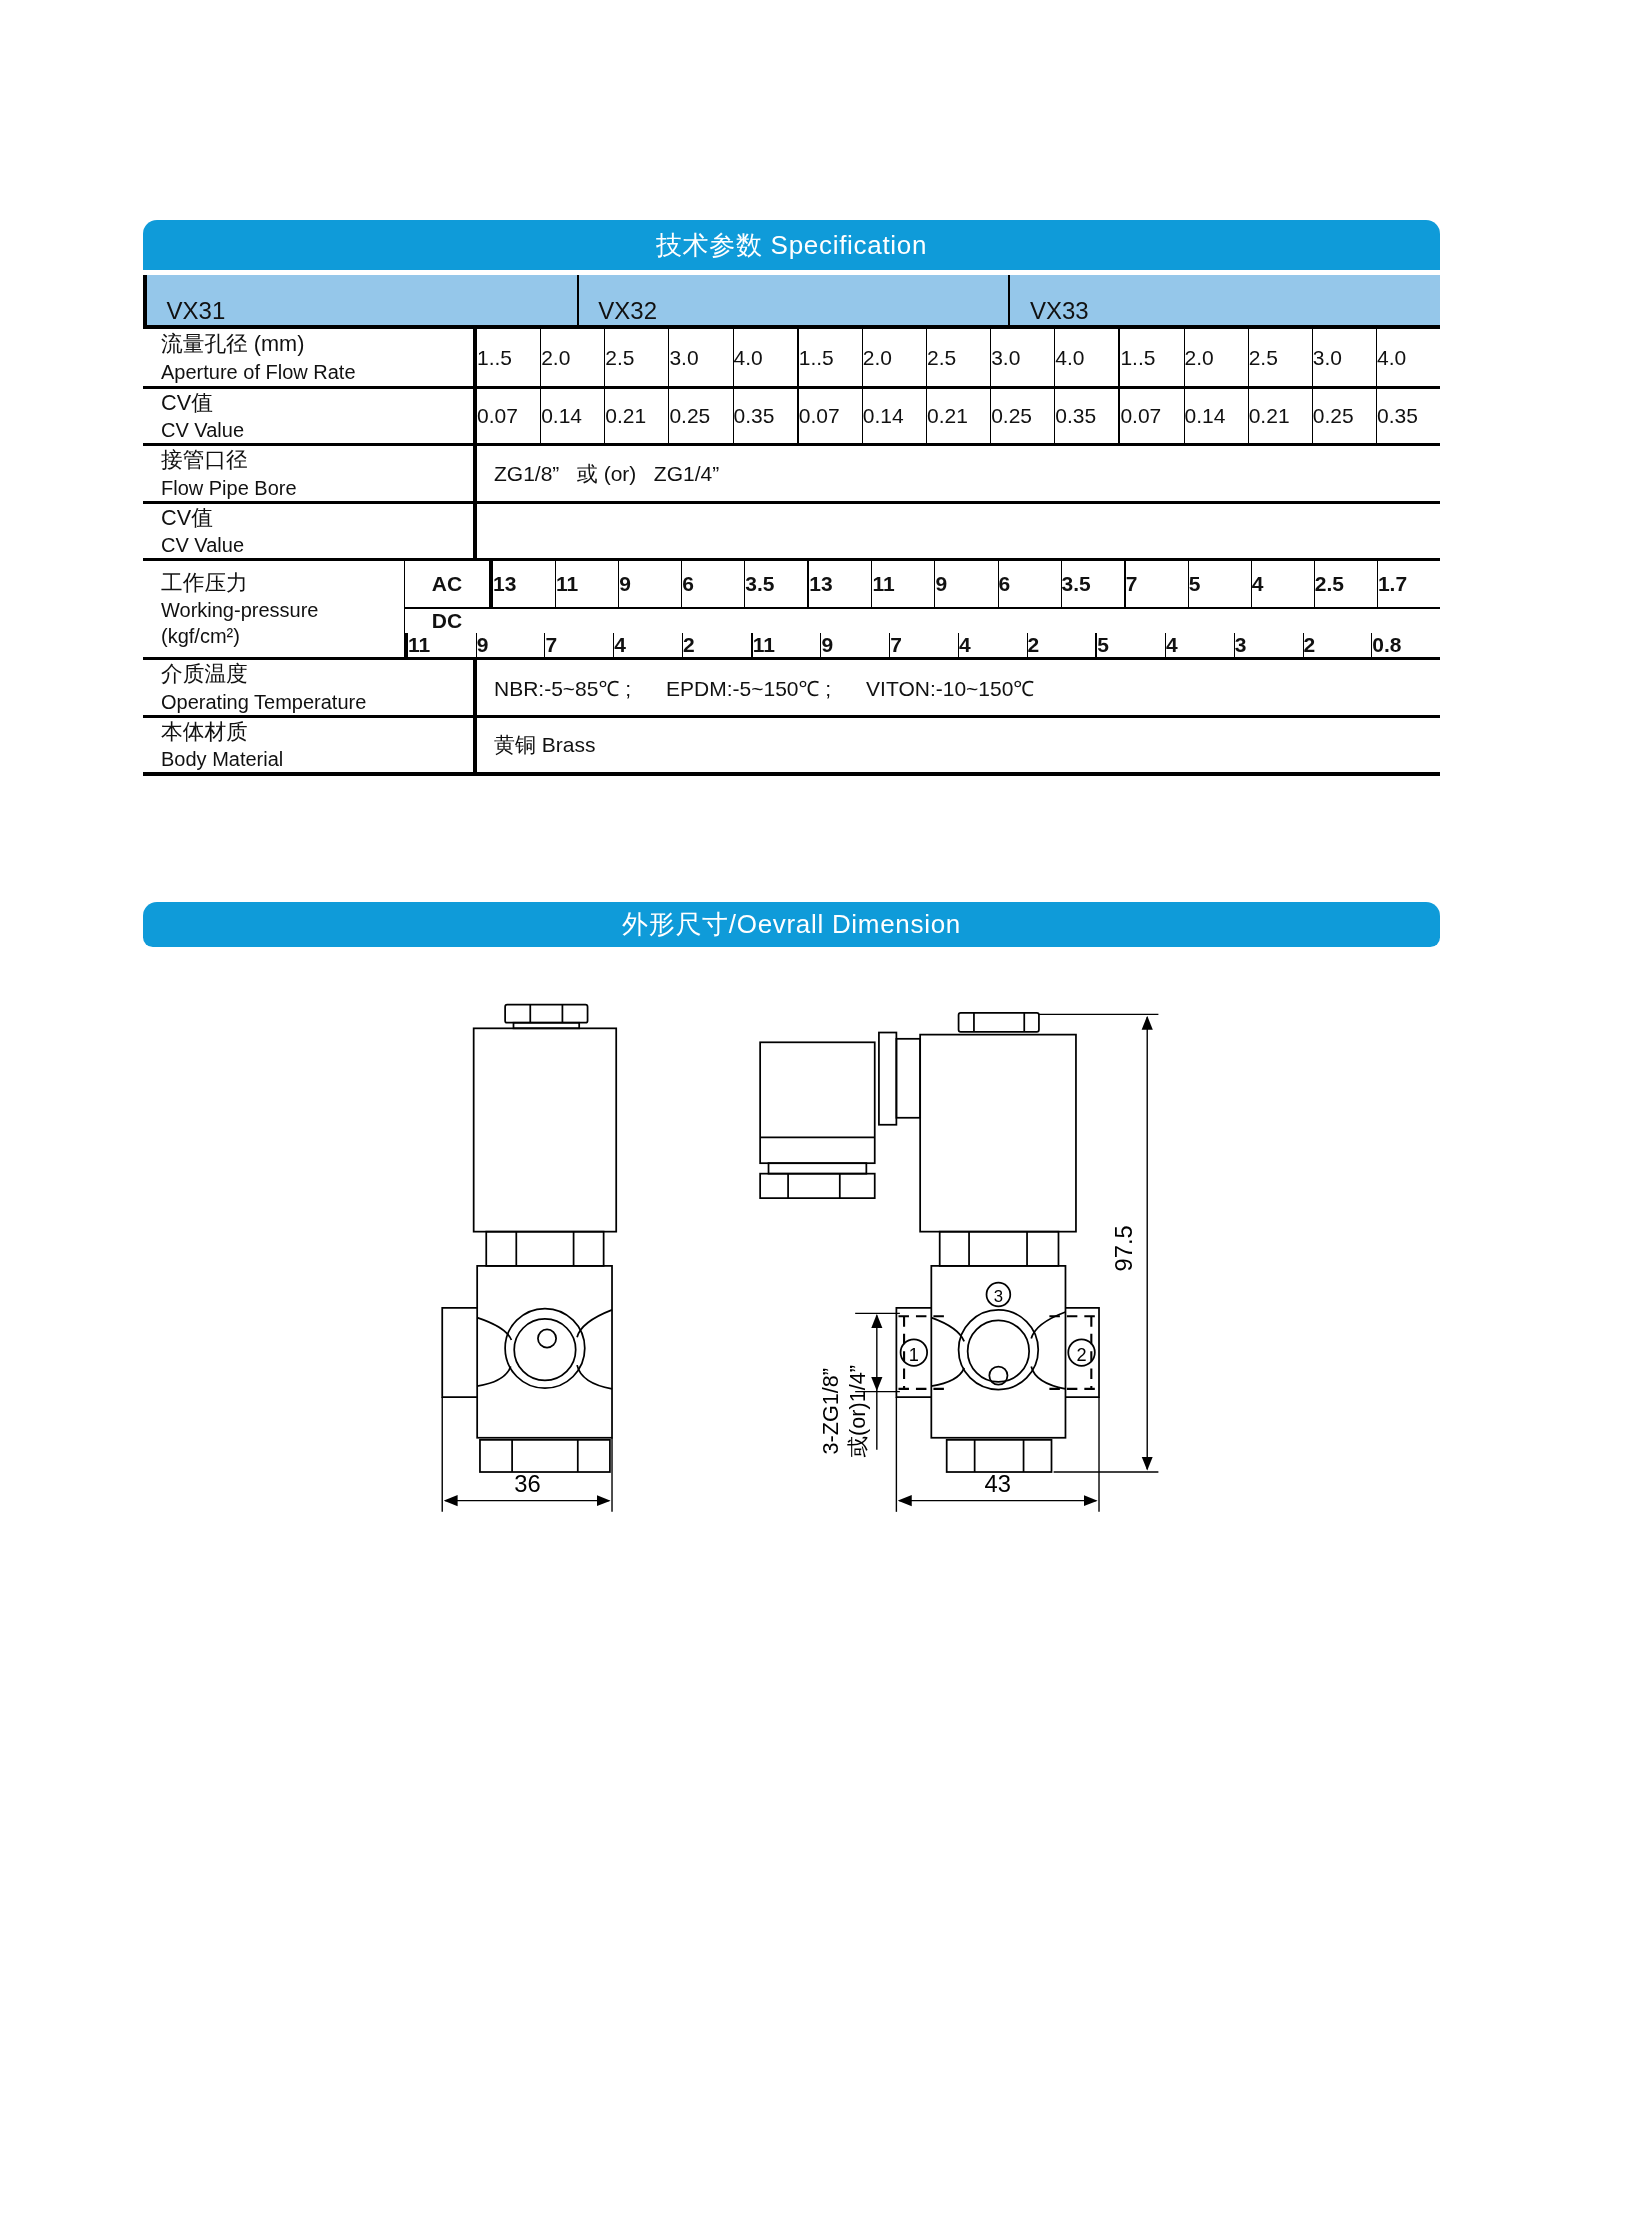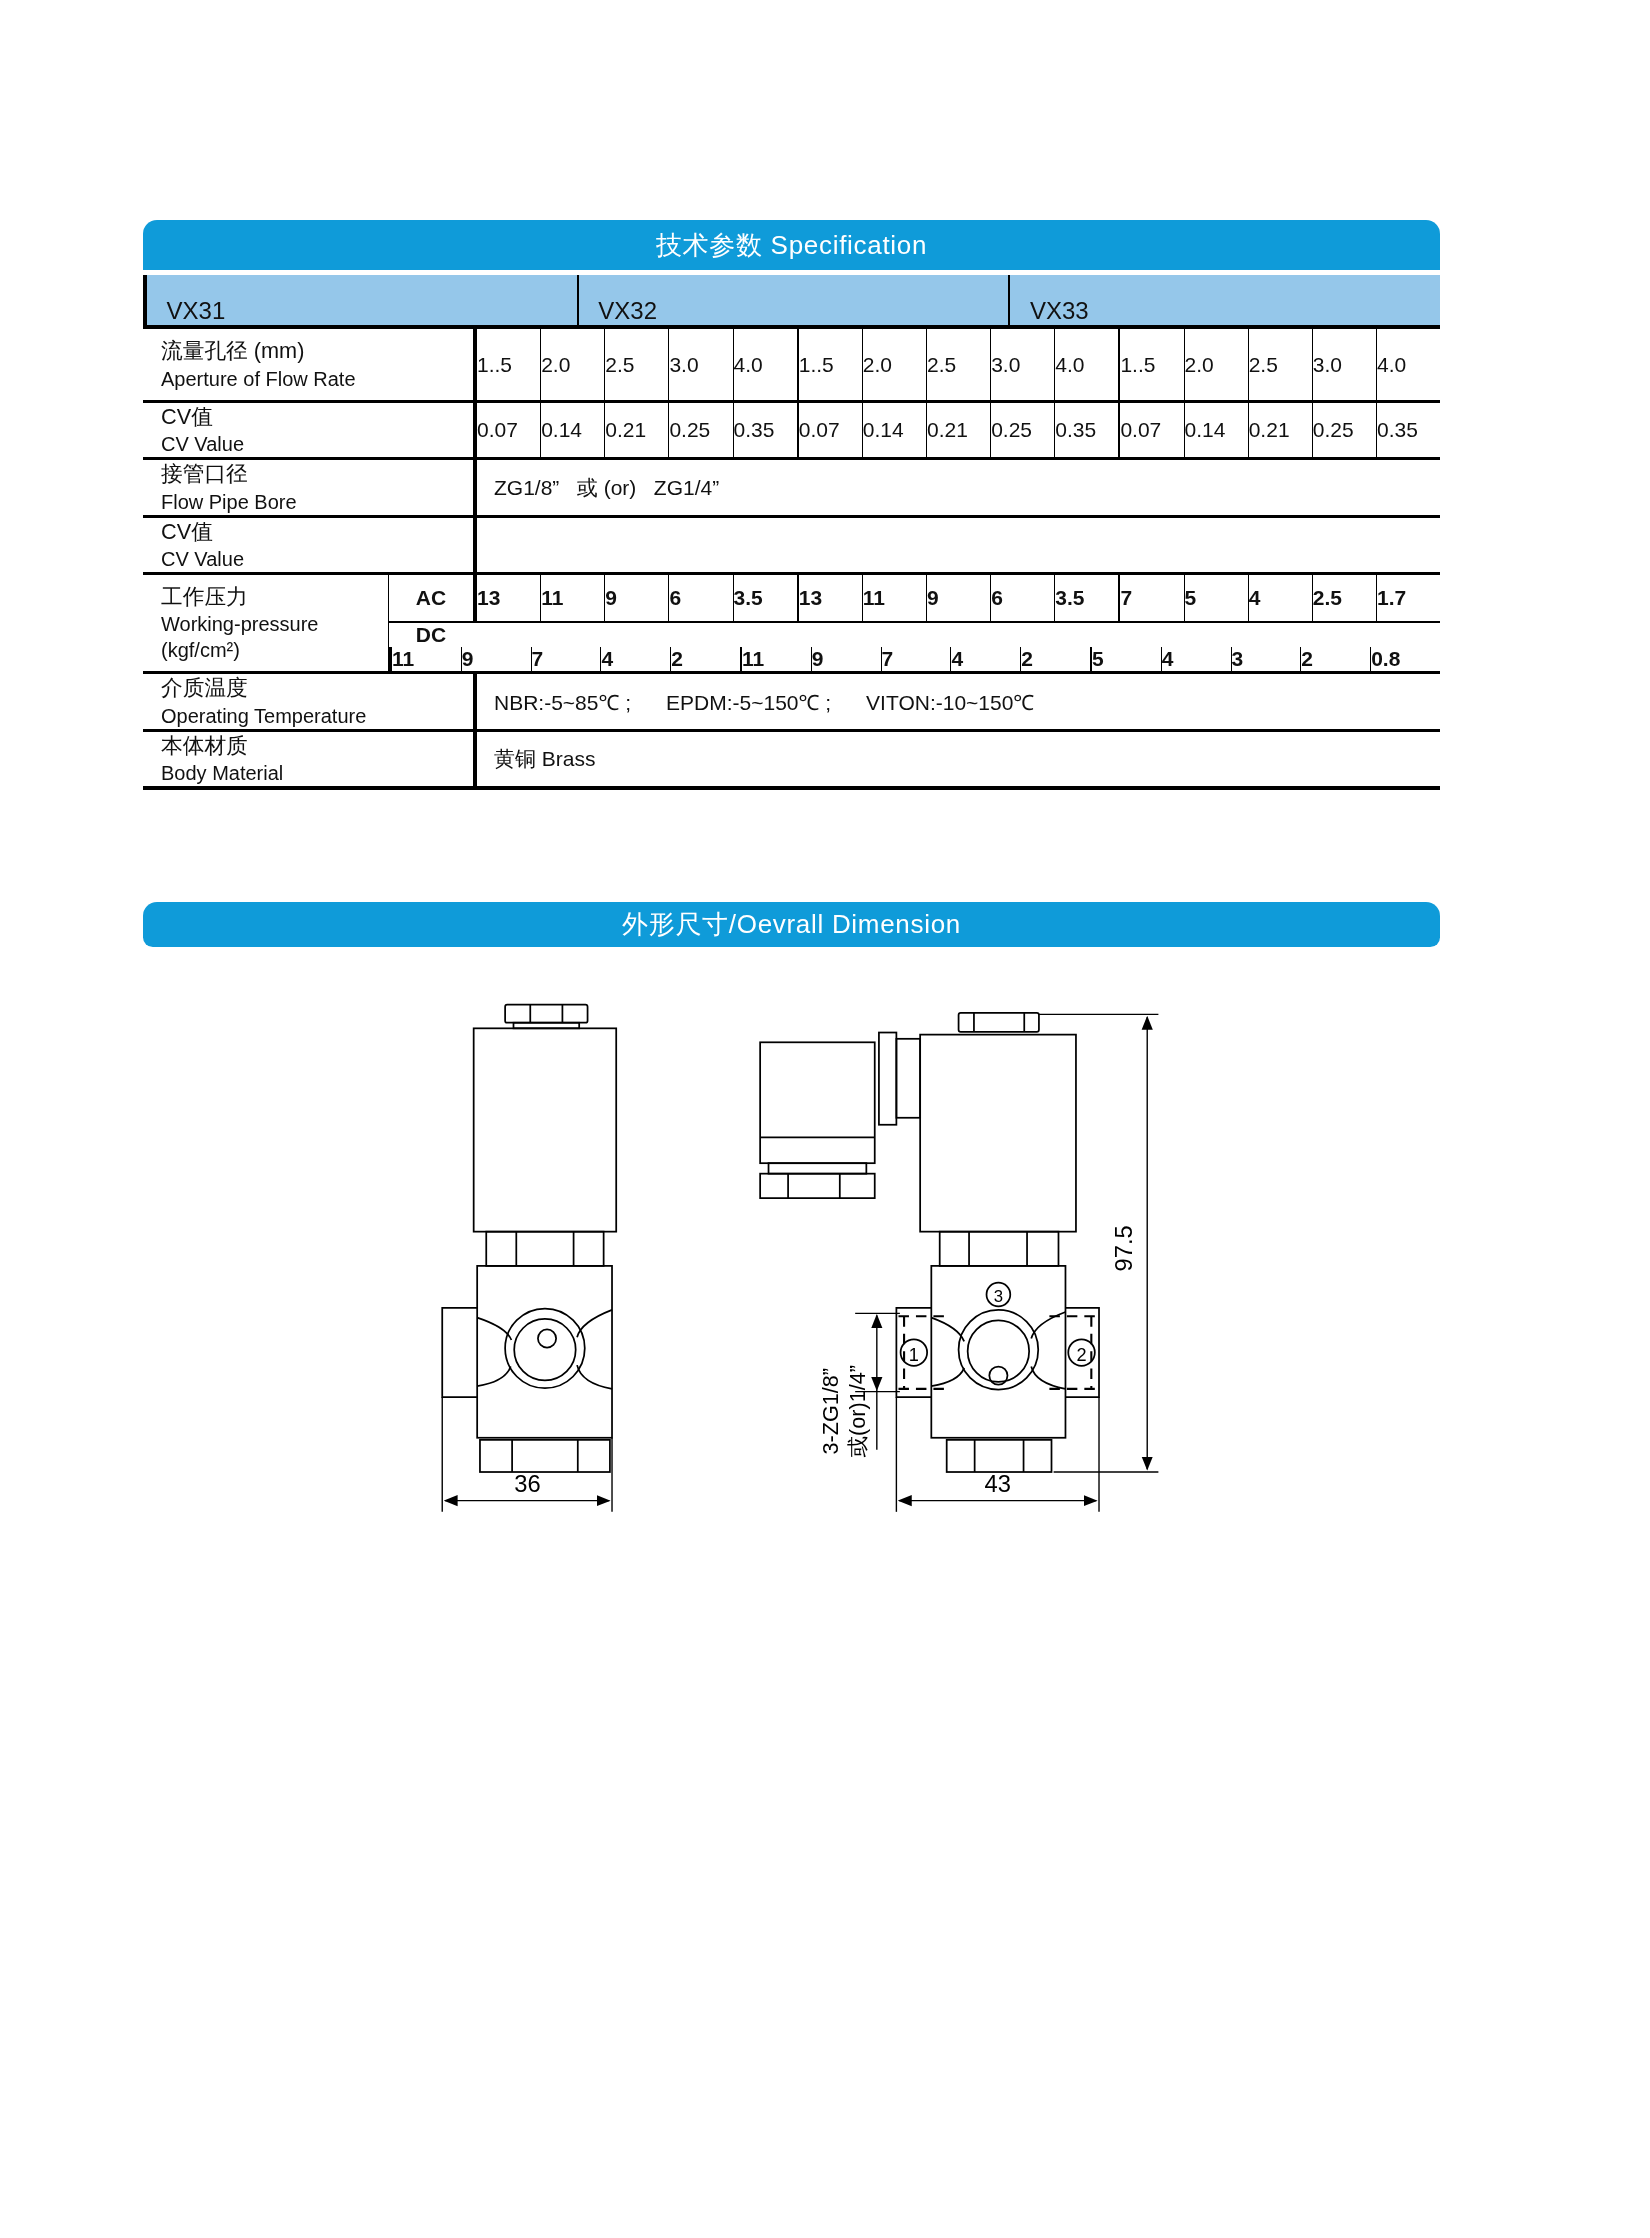--- a/index.html
+++ b/index.html
@@ -20,24 +20,24 @@
   .lab{width:330px;box-sizing:border-box;padding-left:18px;display:flex;flex-direction:column;justify-content:center;line-height:1.3;}
   .lab .zh{font-size:21.7px;}
   .lab .en{font-size:20px;}
 
   .vals{flex:1;border-left:4.9px solid #000;display:flex;align-items:stretch;}
   .cell{flex:1;display:flex;align-items:center;font-size:21px;border-left:1.4px solid #000;box-sizing:border-box;}
   .cell.first{border-left:none;}
   .cell.grp{border-left:2.1px solid #000;}
   .wide{flex:1;border-left:4.9px solid #000;display:flex;align-items:center;padding-left:17px;font-size:21px;}
 
-  .r-aperture{height:74px;justify-content:flex-end;} .r-cv{height:57px;} .r-joint{height:58px;} .r-cv2{height:57px;}
+  .r-aperture{height:60px;justify-content:flex-end;} .r-cv{height:57px;} .r-joint{height:58px;} .r-cv2{height:57px;}
   .r-temp{height:58px;} .r-material{height:58px;border-bottom:4.2px solid #000;}
 
-  .pblock{display:flex;height:99px;border-bottom:3.5px solid #000;box-sizing:border-box;background:#fff;}
+  .pblock{display:flex;height:99px;border-bottom:3.5px solid #000;box-sizing:border-box;background:#fff;gap:16px;}
   .pblock .lab{width:245px;}
   .pcol{flex:1;display:flex;flex-direction:column;}
   .prow{flex:1;display:flex;border-bottom:2.8px solid #000;box-sizing:border-box;font-weight:bold;}
   .prow:last-child{border-bottom:none;flex-direction:column;}
   .acdc{width:85px;display:flex;align-items:center;justify-content:center;font-size:21px;border-left:1.4px solid #000;box-sizing:border-box;}
 
   #drawings{position:absolute;left:391px;top:992px;}
   svg text{font-family:"Liberation Sans",sans-serif;fill:#000;}
 </style>
 </head>

